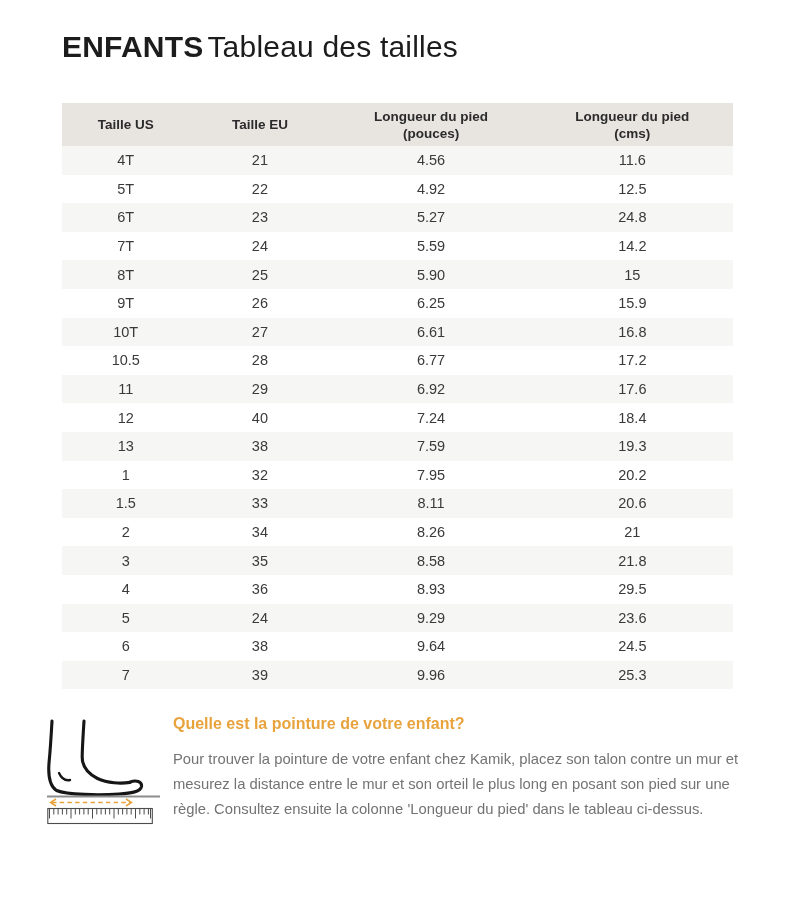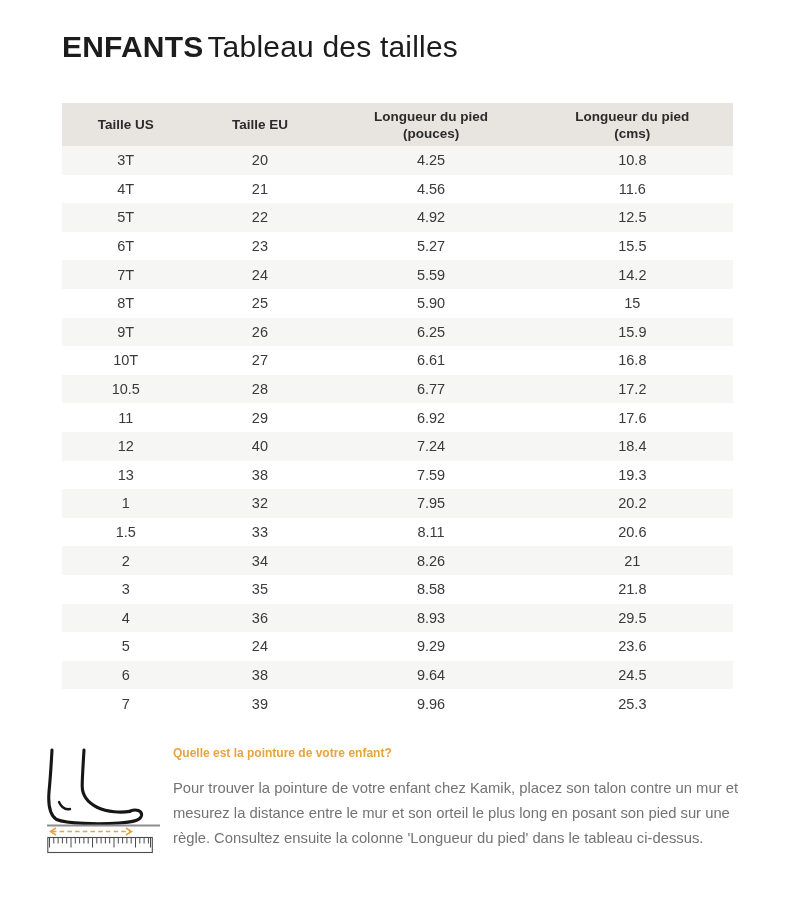--- a/index.html
+++ b/index.html
@@ -58,21 +58,21 @@
   }
   table.size-table tbody tr:nth-child(odd) td { background: var(--stripe-bg); }
 
   
   .guide { display: flex; align-items: flex-start; margin: 24px 0 0 47px; }
   .guide-art { flex: 0 0 auto; margin-top: 6px; }
   .guide-art svg { display: block; }
   .guide-text { margin-left: 13px; width: 578px; }
   .guide-text h2 {
     margin: 0 0 12px 0;
-    font-size: 12px; line-height: 22px;
+    font-size: 16px; line-height: 22px;
     font-weight: 700;
     color: var(--accent);
   }
   .guide-text p {
     margin: 0;
     font-size: 14.8px;
     line-height: 25px;
     color: #737373;
   }
 
@@ -112,42 +112,36 @@
           <span class="th-line">(pouces)</span>
         </th>
         <th>
           <span class="th-line">Longueur du pied</span>
           <span class="th-line">(cms)</span>
         </th>
       </tr>
     </thead>
     <tbody>
         <tr>
-          <td>3T</td>
-          <td>20</td>
-          <td>4.25</td>
-          <td>10.8</td>
-        </tr>
-        <tr>
           <td>4T</td>
           <td>21</td>
           <td>4.56</td>
           <td>11.6</td>
         </tr>
         <tr>
           <td>5T</td>
           <td>22</td>
           <td>4.92</td>
           <td>12.5</td>
         </tr>
         <tr>
           <td>6T</td>
           <td>23</td>
           <td>5.27</td>
-          <td>15.5</td>
+          <td>24.8</td>
         </tr>
         <tr>
           <td>7T</td>
           <td>24</td>
           <td>5.59</td>
           <td>14.2</td>
         </tr>
         <tr>
           <td>8T</td>
           <td>25</td>

